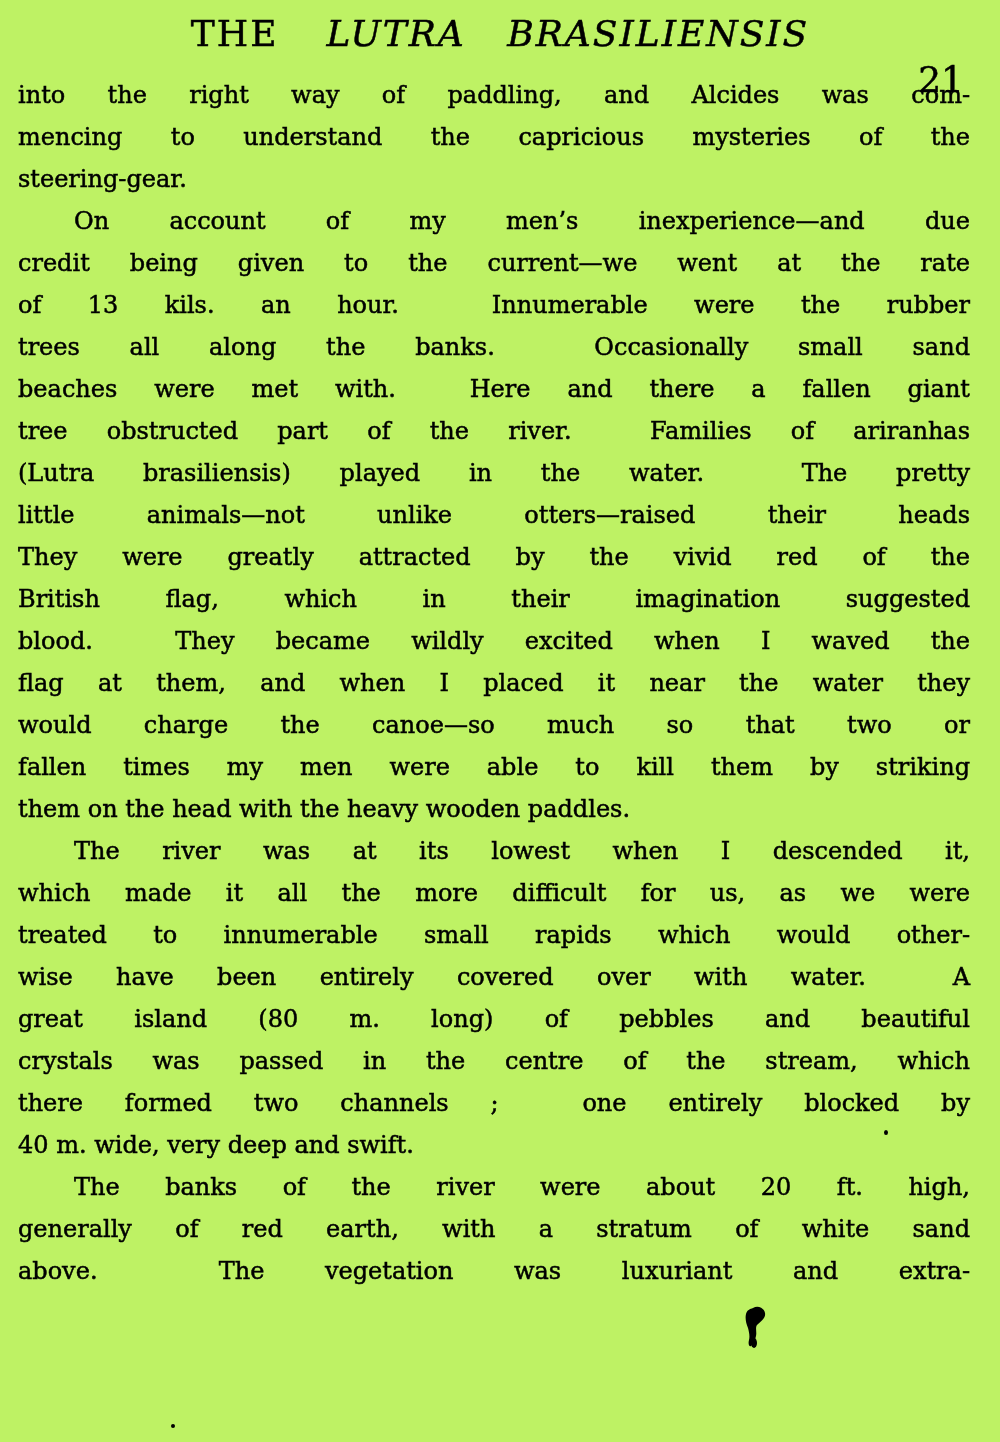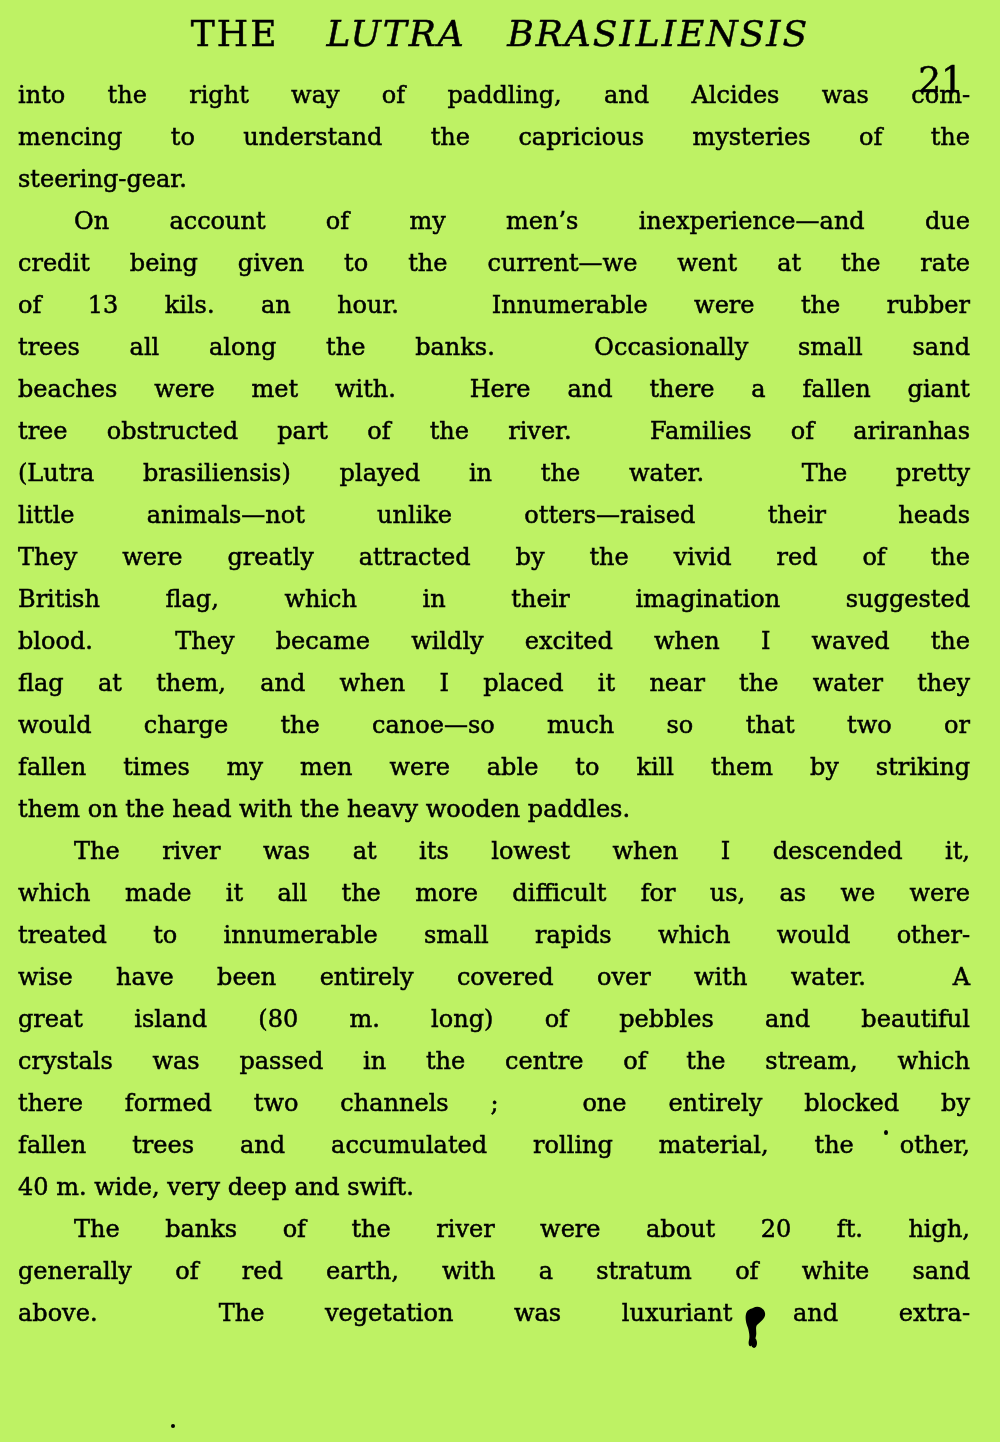--- a/index.html
+++ b/index.html
@@ -120,21 +120,20 @@
       <div class="line"><span>would charge the canoe—so much so that two or</span></div>
       <div class="line"><span>fallen times my men were able to kill them by striking</span></div>
       <div class="line para-end"><span>them on the head with the heavy wooden paddles.</span></div>
       <div class="line indent"><span>The river was at its lowest when I descended it,</span></div>
       <div class="line"><span>which made it all the more difficult for us, as we were</span></div>
       <div class="line"><span>treated to innumerable small rapids which would other-</span></div>
       <div class="line"><span>wise have been entirely covered over with water.&nbsp; A</span></div>
       <div class="line"><span>great island (80 m. long) of pebbles and beautiful</span></div>
       <div class="line"><span>crystals was passed in the centre of the stream, which</span></div>
       <div class="line"><span>there formed two channels ;&nbsp; one entirely blocked by</span></div>
-      <div class="line"><span>fallen trees and accumulated rolling material, the other,</span></div>
       <div class="line para-end"><span>40 m. wide, very deep and swift.</span></div>
       <div class="line indent"><span>The banks of the river were about 20 ft. high,</span></div>
       <div class="line"><span>generally of red earth, with a stratum of white sand</span></div>
       <div class="line"><span>above.&nbsp; The vegetation was luxuriant and extra-</span></div>
     </main>
 
   <svg class="ink-blot" viewBox="0 0 26 44" xmlns="http://www.w3.org/2000/svg" aria-hidden="true">
     <path fill="#000000" d="M9,2 C14,-1 20,2 21,7 C22,12 17,15 13,19 C11,22 13,26 12,30 C11,34 10,38 7,40 C5,41 4,38 5,34 C6,30 5,26 4,22 C2,17 1,12 2,8 C3,4 6,3 9,2 Z"></path>
     <ellipse fill="#000000" cx="10" cy="37" rx="3" ry="5"></ellipse>
   </svg>

